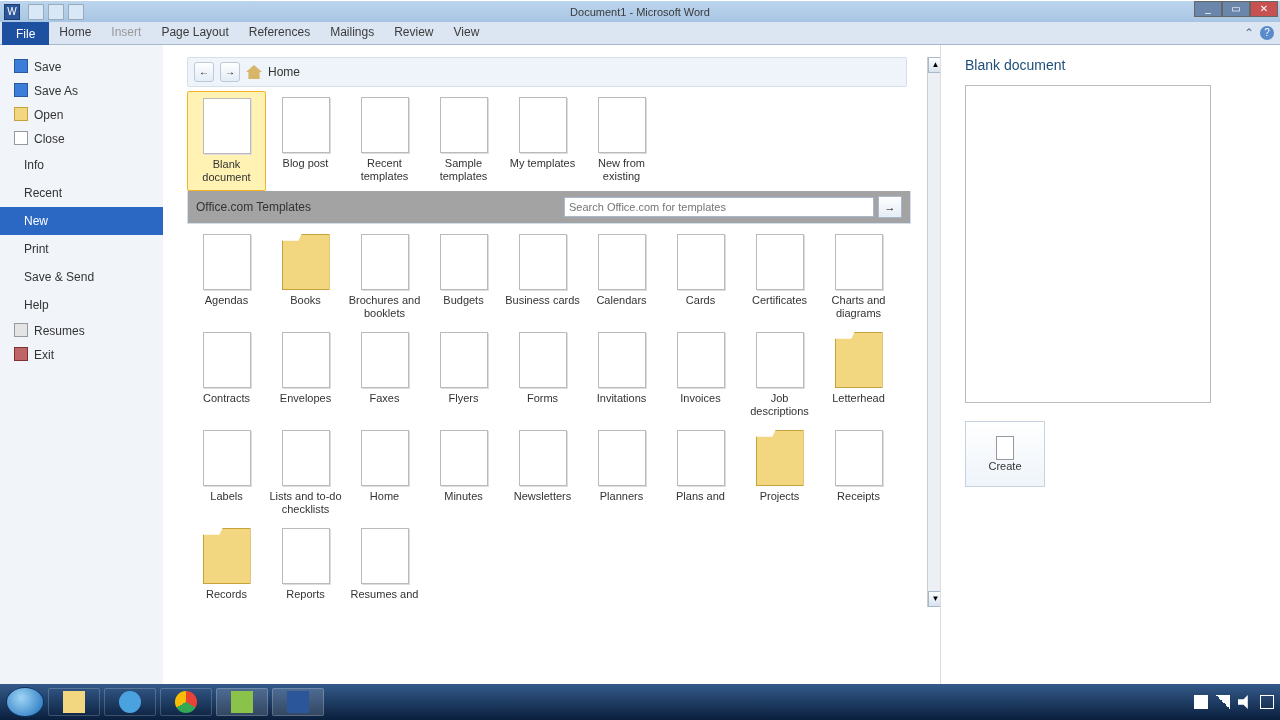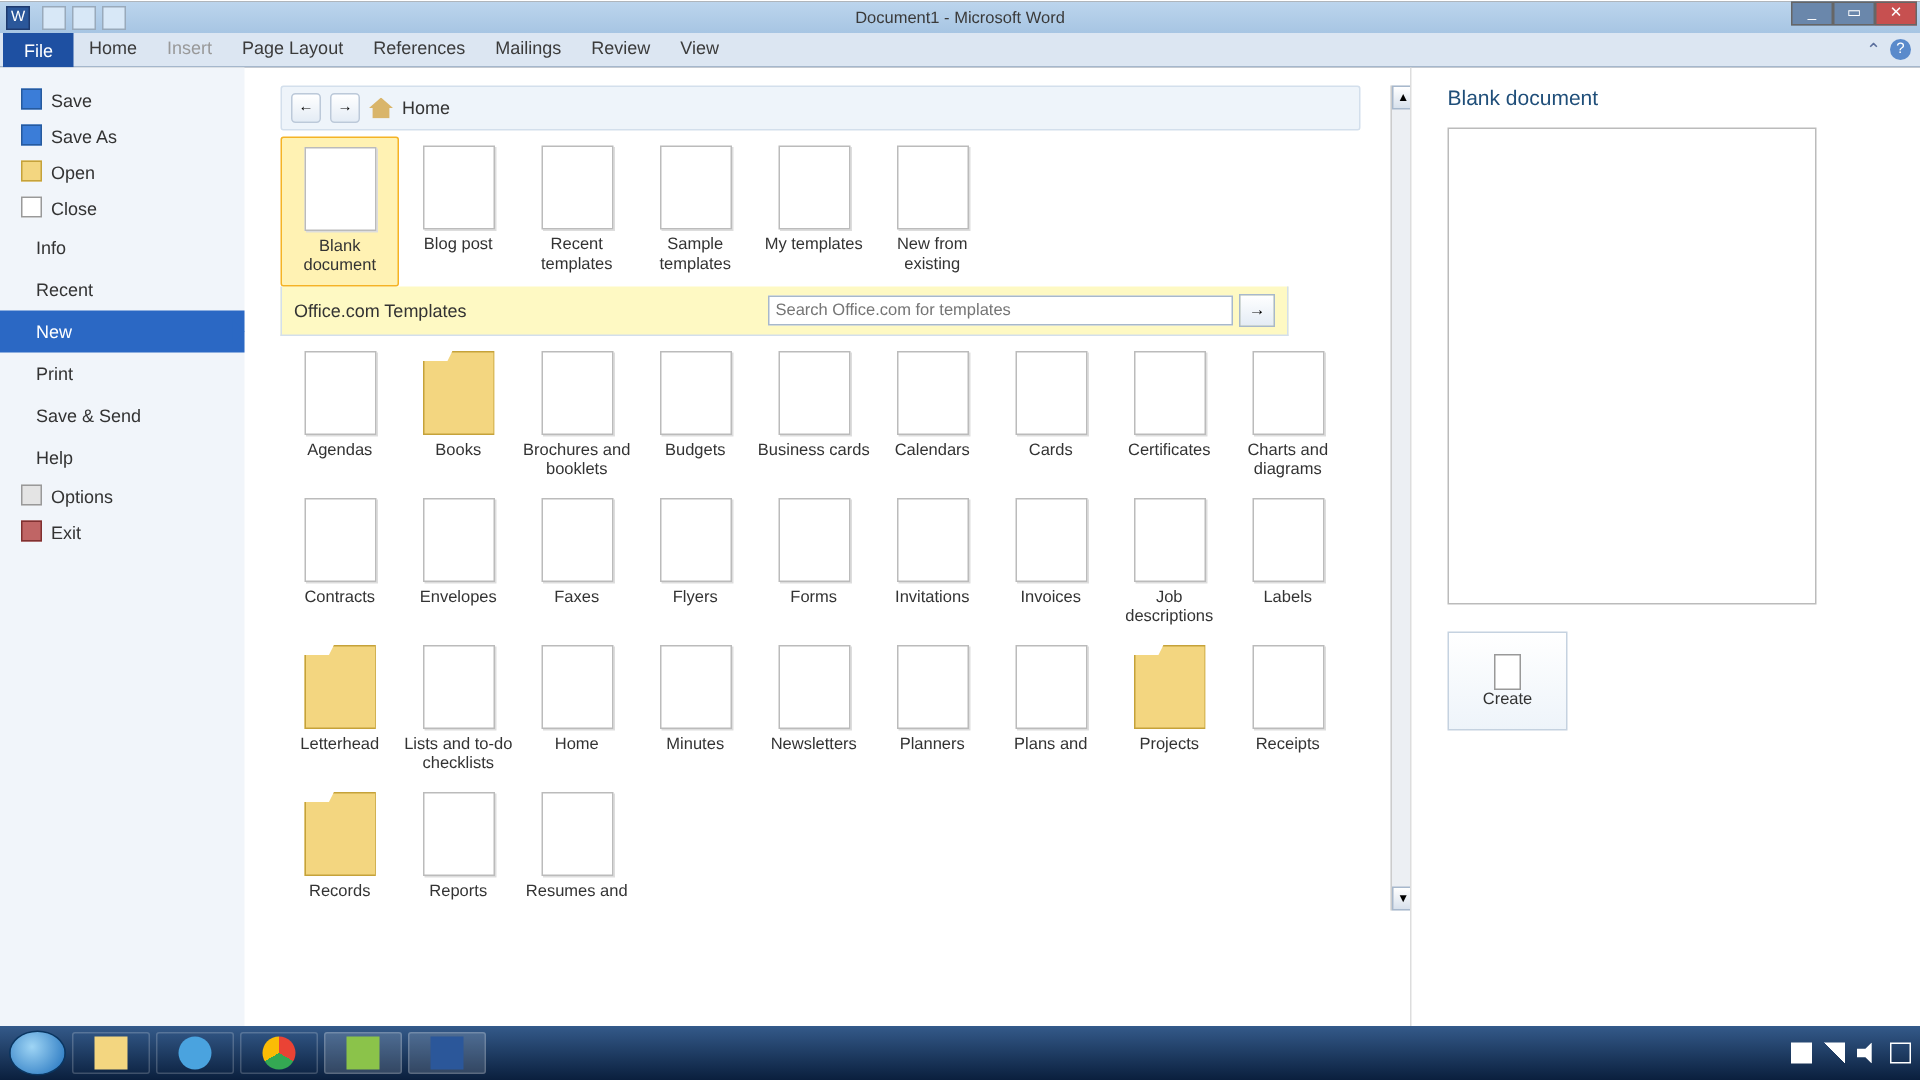--- a/index.html
+++ b/index.html
@@ -42,21 +42,21 @@
 .breadcrumb-bar { background:#eef4fa; border:1px solid #d3dfec; border-radius:2px; padding:4px 6px; display:flex; align-items:center; gap:6px; width:720px; }
 .bc-btn{width:20px;height:20px;border:1px solid #bcc9d9;border-radius:3px;background:linear-gradient(#fff,#e4ecf5);font-size:10px;text-align:center;line-height:18px;}
 .bc-home-icon{width:16px;height:14px;background:#d9b56a;clip-path:polygon(50% 0,100% 50%,85% 50%,85% 100%,15% 100%,15% 50%,0 50%);}
 .bc-text{font-size:12px;color:#333;}
 .templates-grid { display:flex; flex-wrap:wrap; gap:0; width:720px; margin-top:4px; }
 .tmpl { width:79px; padding:6px 0; text-align:center; font-size:11px; color:#333; cursor:pointer;}
 .tmpl.selected{background:#fff2b3;border:1.5px solid #f5b325;border-radius:2px;}
 .tmpl .t-icon{width:48px;height:56px;margin:0 auto 4px;background:#fff;border:1px solid #bbb;position:relative;box-shadow:1px 1px 0 #ddd;}
 .tmpl .t-icon.folder{background:#f3d680;border-color:#c5a23a;clip-path:polygon(0 12%,35% 12%,42% 0,100% 0,100% 100%,0 100%);box-shadow:none;}
 .tmpl .t-label{line-height:13px;}
-.search-row{display:flex;align-items:center;width:672px;background:#fef9c3;border-left:1px solid #d3dfec;border-right:1px solid #d3dfec;border-bottom:1px solid #d3dfec;padding:5px 8px;}
+.search-row{display:flex;align-items:center;width:724px;background:#a3a3a3;border-left:1px solid #d3dfec;border-right:1px solid #d3dfec;border-bottom:1px solid #d3dfec;padding:5px 8px;}
 .search-row .sr-label{font-size:12px;color:#333;}
 .search-row input{margin-left:auto;width:310px;font-size:11px;padding:3px 4px;border:1px solid #a7b8cc;}
 .go-btn{width:24px;height:22px;border:1px solid #a7b8cc;background:linear-gradient(#fff,#e4ecf5);margin-left:4px;font-size:11px;text-align:center;line-height:20px;}
 .scrollbar{position:absolute;right:-18px;top:0;width:16px;bottom:0;background:#eceff3;border-left:1px solid #ccc;}
 .sb-btn{height:16px;background:linear-gradient(#fff,#d8e1ec);border:1px solid #a7b8cc;font-size:8px;text-align:center;line-height:14px;}
 .sb-bottom{position:absolute;bottom:0;left:0;right:0;height:16px;background:linear-gradient(#fff,#d8e1ec);border:1px solid #a7b8cc;font-size:8px;text-align:center;line-height:14px;}
 
 
 .preview-pane{width:340px;padding:12px 24px;border-left:1px solid #ddd;}
 .pv-title{font-size:14px;color:#1f4e79;margin-bottom:12px;}
@@ -119,21 +119,21 @@
     <div class="bs-nav-item small"><div class="ni-icon ni-save"></div><span>Save</span></div>
     <div class="bs-nav-item small"><div class="ni-icon ni-save"></div><span>Save As</span></div>
     <div class="bs-nav-item small"><div class="ni-icon ni-open"></div><span>Open</span></div>
     <div class="bs-nav-item small"><div class="ni-icon ni-close"></div><span>Close</span></div>
     <div class="bs-nav-item">Info</div>
     <div class="bs-nav-item">Recent</div>
     <div class="bs-nav-item selected">New</div>
     <div class="bs-nav-item">Print</div>
     <div class="bs-nav-item">Save &amp; Send</div>
     <div class="bs-nav-item">Help</div>
-    <div class="bs-nav-item small"><div class="ni-icon ni-opt"></div><span>Options</span></div>
+    <div class="bs-nav-item small"><div class="ni-icon ni-opt"></div><span>Resumes</span></div>
     <div class="bs-nav-item small"><div class="ni-icon ni-exit"></div><span>Exit</span></div>
   </div>
 
   <div class="bs-main">
     <div style="position:relative;width:738px;">
     <div class="breadcrumb-bar">
       <div class="bc-btn">←</div>
       <div class="bc-btn">→</div>
       <div class="bc-home-icon"></div>
       <span class="bc-text">Home</span>
@@ -235,26 +235,26 @@
           </div>
           <div class="tmpl">
             <div class="t-icon"></div>
             <div class="t-label">Invoices</div>
           </div>
           <div class="tmpl">
             <div class="t-icon"></div>
             <div class="t-label">Job descriptions</div>
           </div>
           <div class="tmpl">
-            <div class="t-icon"></div>
-            <div class="t-label">Labels</div>
-          </div>
-          <div class="tmpl">
             <div class="t-icon folder"></div>
             <div class="t-label">Letterhead</div>
+          </div>
+          <div class="tmpl">
+            <div class="t-icon"></div>
+            <div class="t-label">Labels</div>
           </div>
           <div class="tmpl">
             <div class="t-icon"></div>
             <div class="t-label">Lists and to-do checklists</div>
           </div>
           <div class="tmpl">
             <div class="t-icon"></div>
             <div class="t-label">Home</div>
           </div>
           <div class="tmpl">

